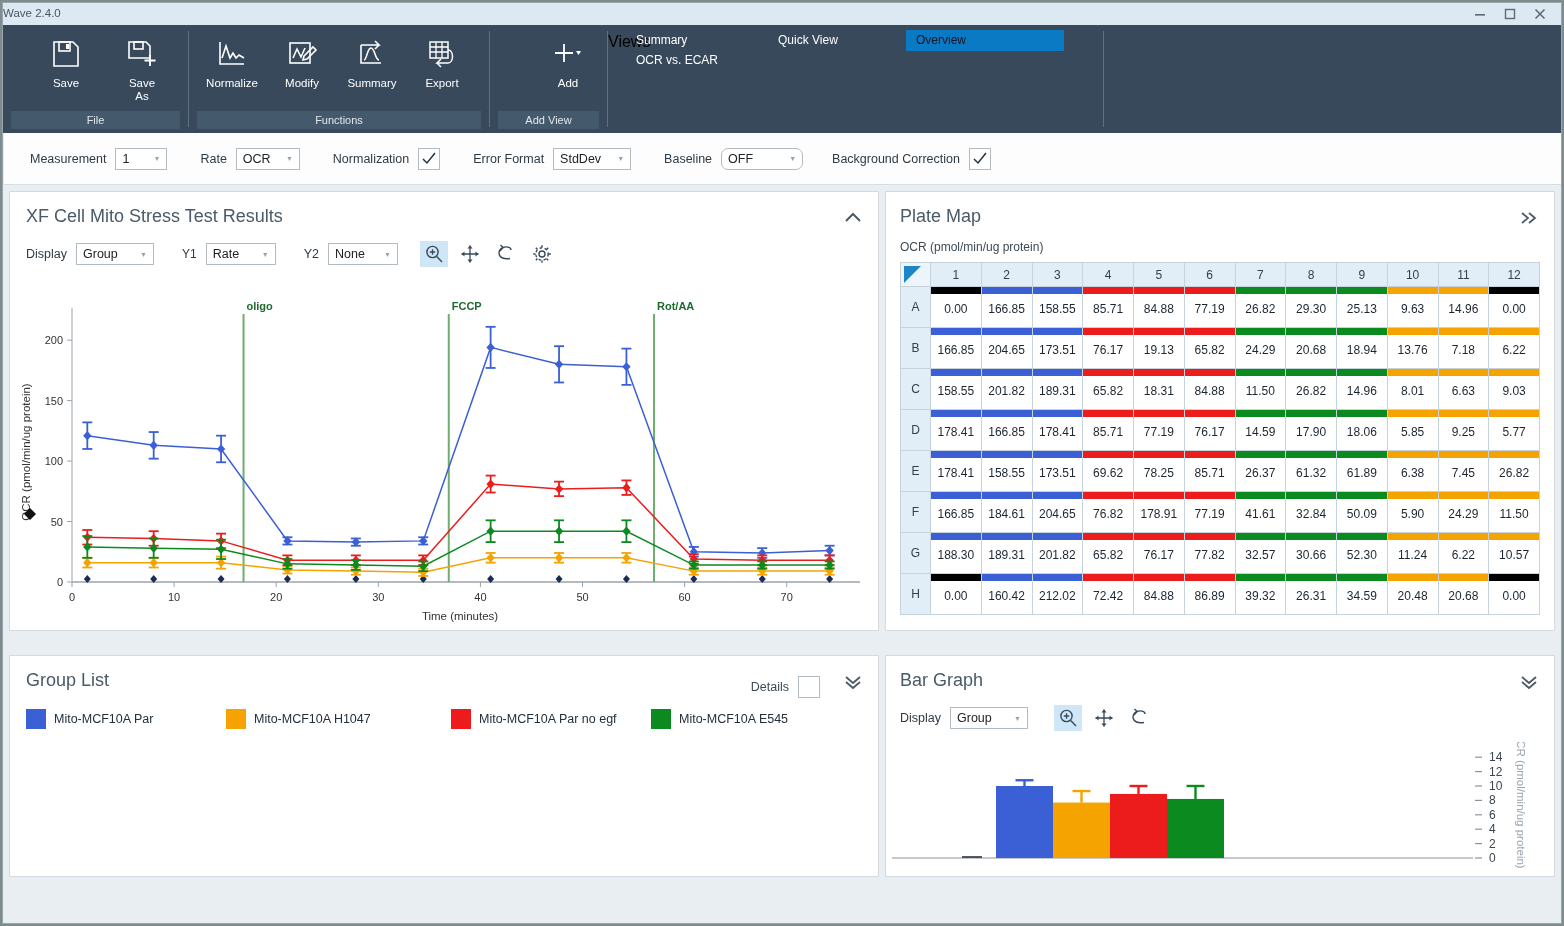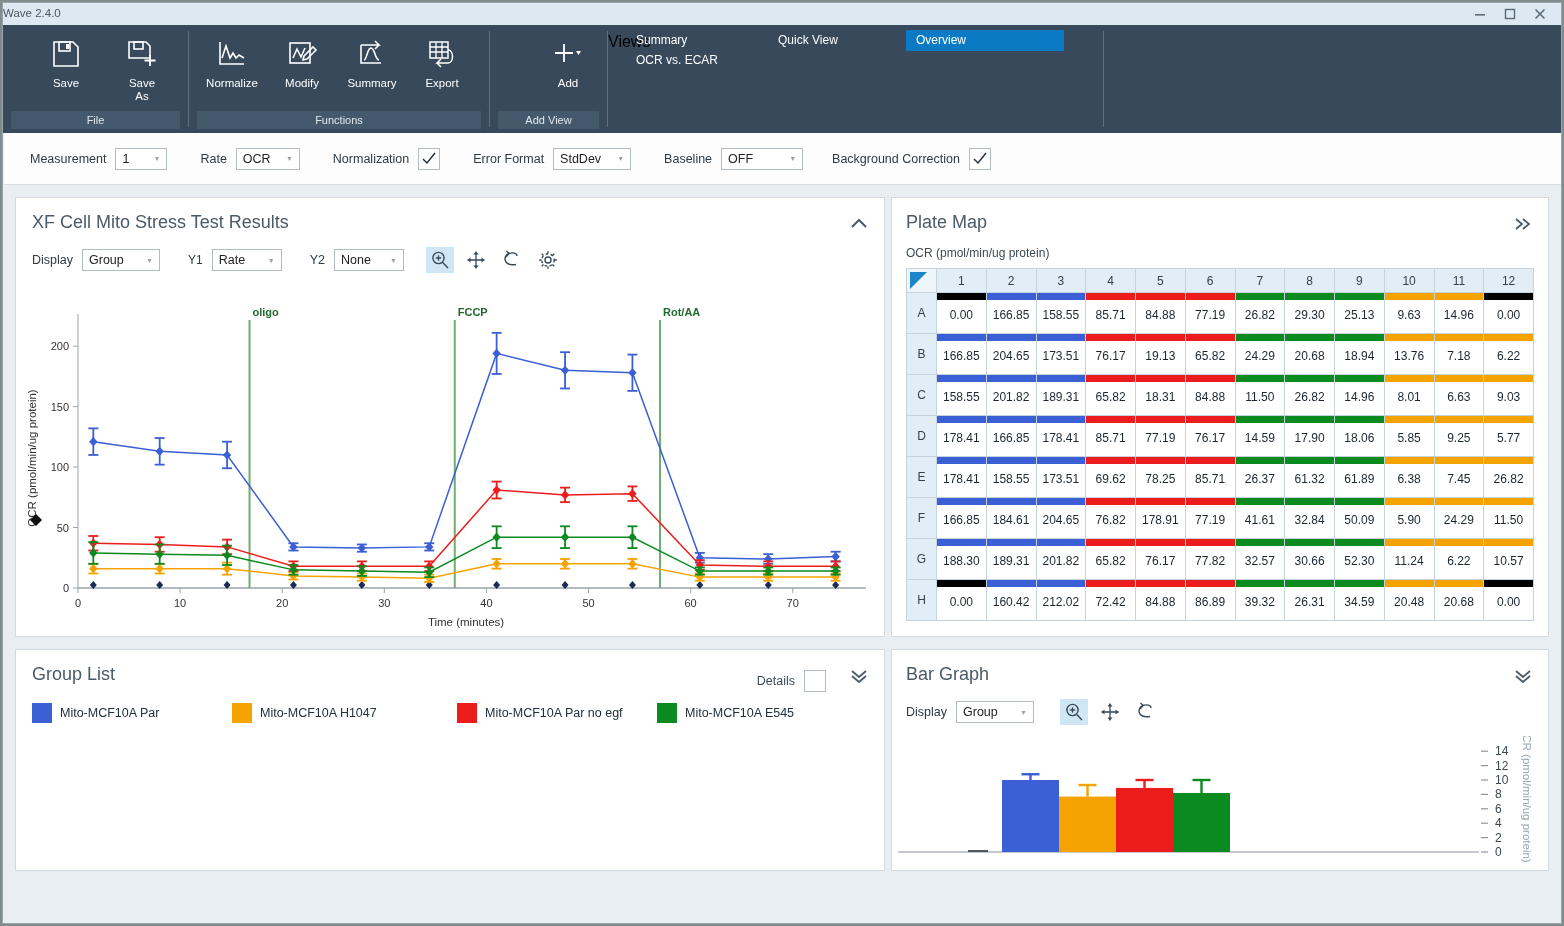--- a/index.html
+++ b/index.html
@@ -47,41 +47,41 @@
     width:70px; display:flex; flex-direction:column; align-items:center; gap:4px;
     color:#ffffff; font-size:11.5px; text-align:center; padding-top:4px; line-height:13px;
   }
   .rbtn .ic { height:38px; display:flex; align-items:center; justify-content:center; }
   .rbtn.wide { width:78px; }
   
   .viewsgroup { flex:1; display:flex; flex-direction:column; }
   .viewsgroup .items { padding:8px 0 0 28px; display:block; position:relative; }
   .vitem { position:absolute; font-size:12px; color:#ffffff; }
   .vbtnsel {
-    position:absolute; background:#0b7ac4; color:#ffffff; font-size:12px;
+    position:absolute; background:#0b7ac4; color:#0f172a; font-size:12px;
     padding:3px 10px 4px 10px; width:158px;
   }
   
   .settingsbar {
     height:52px; background:#fdfdfd; border-bottom:1px solid #d8dde1;
     display:flex; align-items:center; padding-left:26px; gap:0; flex:0 0 auto;
     border-left:1px solid #e4e8eb;
   }
   .sfield { display:flex; align-items:center; font-size:12.5px; color:#2e3a44; }
   .sfield .lbl { margin-right:9px; }
   .selbox {
     height:22px; border:1px solid #b4bcc3; background:#fff; display:flex; align-items:center;
     padding:0 6px; font-size:12.5px; color:#222; position:relative; justify-content:space-between;
   }
   .selbox .arw { color:#9aa3ab; font-size:7px; margin-left:8px; }
   .chkbox { width:22px; height:22px; border:1px solid #b4bcc3; background:#fff;
             display:flex; align-items:center; justify-content:center; }
   .chkbox svg { display:block; }
   
-  .content { flex:1; display:flex; flex-direction:column; background:#e9eef2; padding:12px; gap:12px; }
+  .content { flex:1; display:flex; flex-direction:column; background:#e9eef2; padding:6px; gap:24px; }
   .row { display:flex; gap:6px; }
   .panel { background:#fff; border:1px solid #d4dadf; position:relative; }
   .ptitle { font-size:18px; color:#4a5a68; font-weight:normal; }
   .chev { color:#4a5a68; position:absolute; right:14px; top:18px; }
   
   .chartpanel { width:870px; height:440px; padding:14px 16px 0 16px; }
   .chartctl { display:flex; align-items:center; gap:0; margin-top:14px; }
   .tool { width:28px; height:26px; display:flex; align-items:center; justify-content:center; color:#37495b; }
   .tool.sel { background:#cfe6f7; }
   .plotwrap { position:absolute; left:0; right:0; top:104px; bottom:4px; }
@@ -279,21 +279,21 @@
     </div>
     <div class="sfield" style="margin-left:33px;">
       <span class="lbl">Error Format</span>
       <div class="selbox" style="width:78px;">
         <span>StdDev</span>
         <span class="arw">▼</span>
       </div>
     </div>
     <div class="sfield" style="margin-left:33px;">
       <span class="lbl">Baseline</span>
-      <div class="selbox" style="width:82px;">
+      <div class="selbox" style="width:82px;border-radius:7px;">
         <span>OFF</span>
         <span class="arw">▼</span>
       </div>
     </div>
     <div class="sfield" style="margin-left:29px;">
       <span class="lbl">Background Correction</span>
       <div class="chkbox">
         <svg width="16" height="16" viewBox="0 0 16 16">
             <path d="M2 8 L6 12 L14 2" fill="none" stroke="#26323c" stroke-width="1.5"></path>
           </svg>

